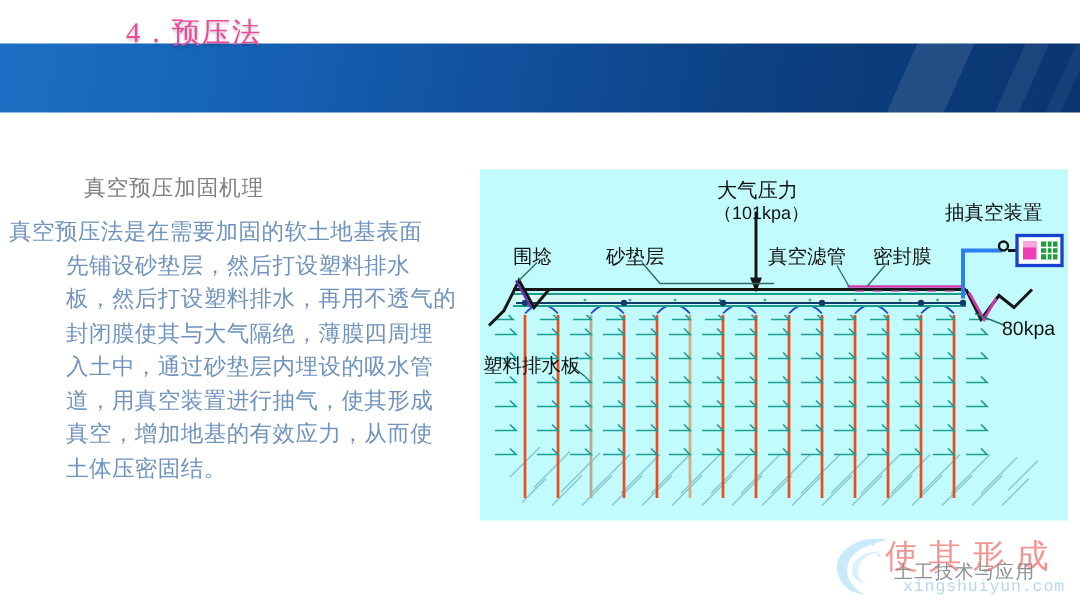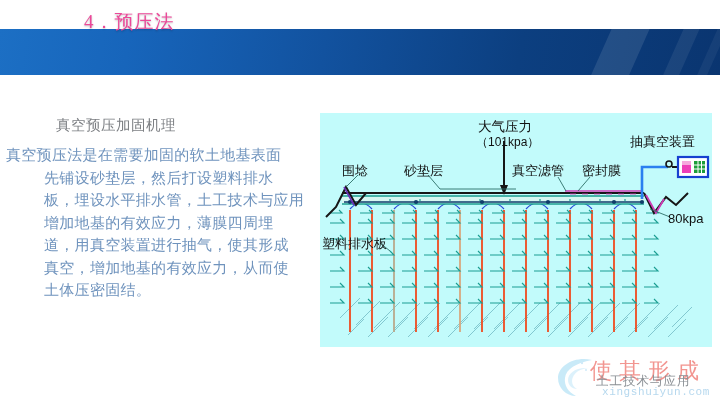--- a/index.html
+++ b/index.html
@@ -65,22 +65,23 @@
   <div class="stripe s2"></div>
   <div class="stripe s3"></div>
 </div>
 <div id="title">4．预压法</div>
 
 <div id="textcol">
   <div id="subhead">真空预压加固机理</div>
   <div id="para">
     <span class="ind">真空预压法是在需要加固的软土地基表面</span>
     <span class="ind" style="padding-left:38px">先铺设砂垫层，然后打设塑料排水</span>
-    <span class="ind" style="padding-left:38px">板，埋设水平排水管，土工技术与应用</span>
-    <span class="ind" style="padding-left:38px">增加地基的有效应力，薄膜四周埋</span>
+    <span class="ind" style="padding-left:38px">板，然后打设塑料排水，再用不透气的</span>
+    <span class="ind" style="padding-left:38px">封闭膜使其与大气隔绝，薄膜四周埋</span>
+    <span class="ind" style="padding-left:38px">入土中，通过砂垫层内埋设的吸水管</span>
     <span class="ind" style="padding-left:38px">道，用真空装置进行抽气，使其形成</span>
     <span class="ind" style="padding-left:38px">真空，增加地基的有效应力，从而使</span>
     <span class="ind" style="padding-left:38px">土体压密固结。</span>
   </div>
 </div>
 
 <div id="diagram">
 <svg width="392" height="234" viewBox="0 0 392 234" xmlns="http://www.w3.org/2000/svg">
 
   <rect x="0" y="0" width="392" height="234" fill="#c2fbfb"></rect>

